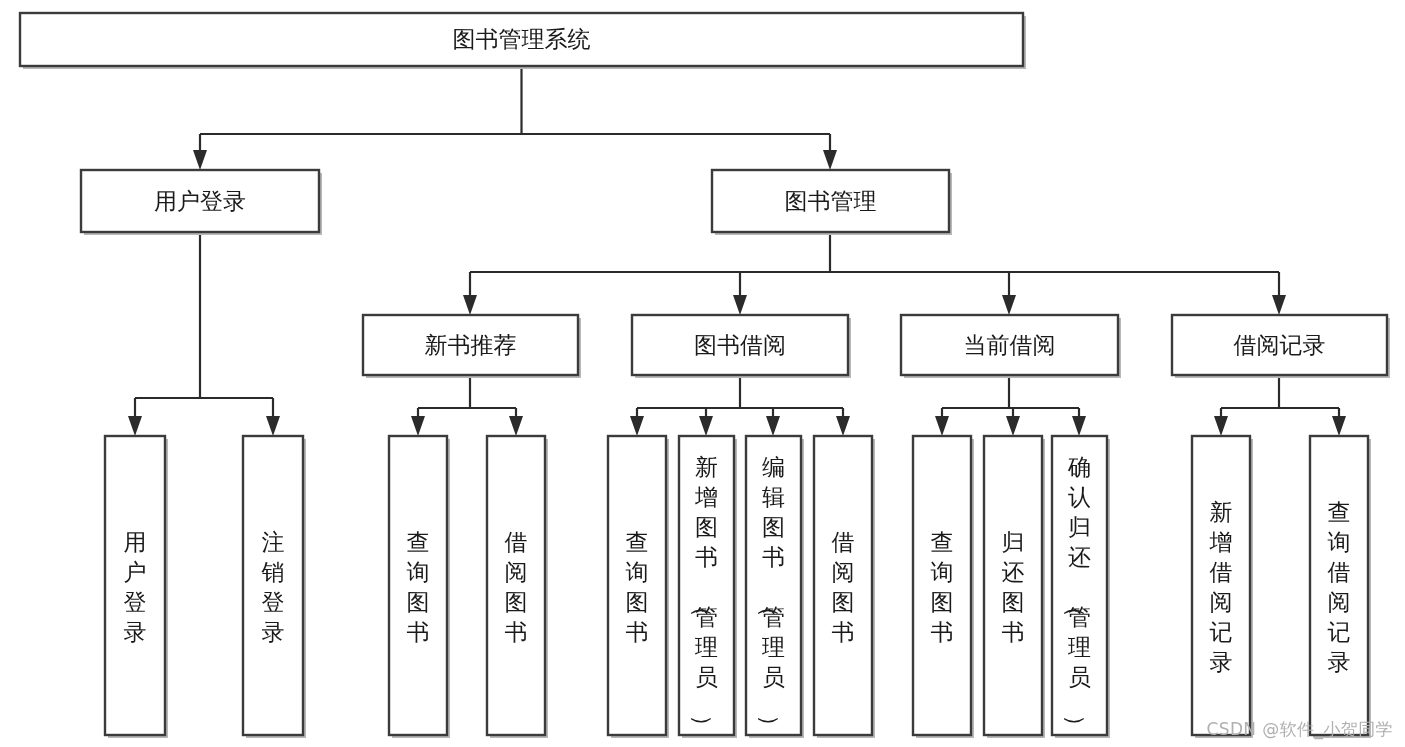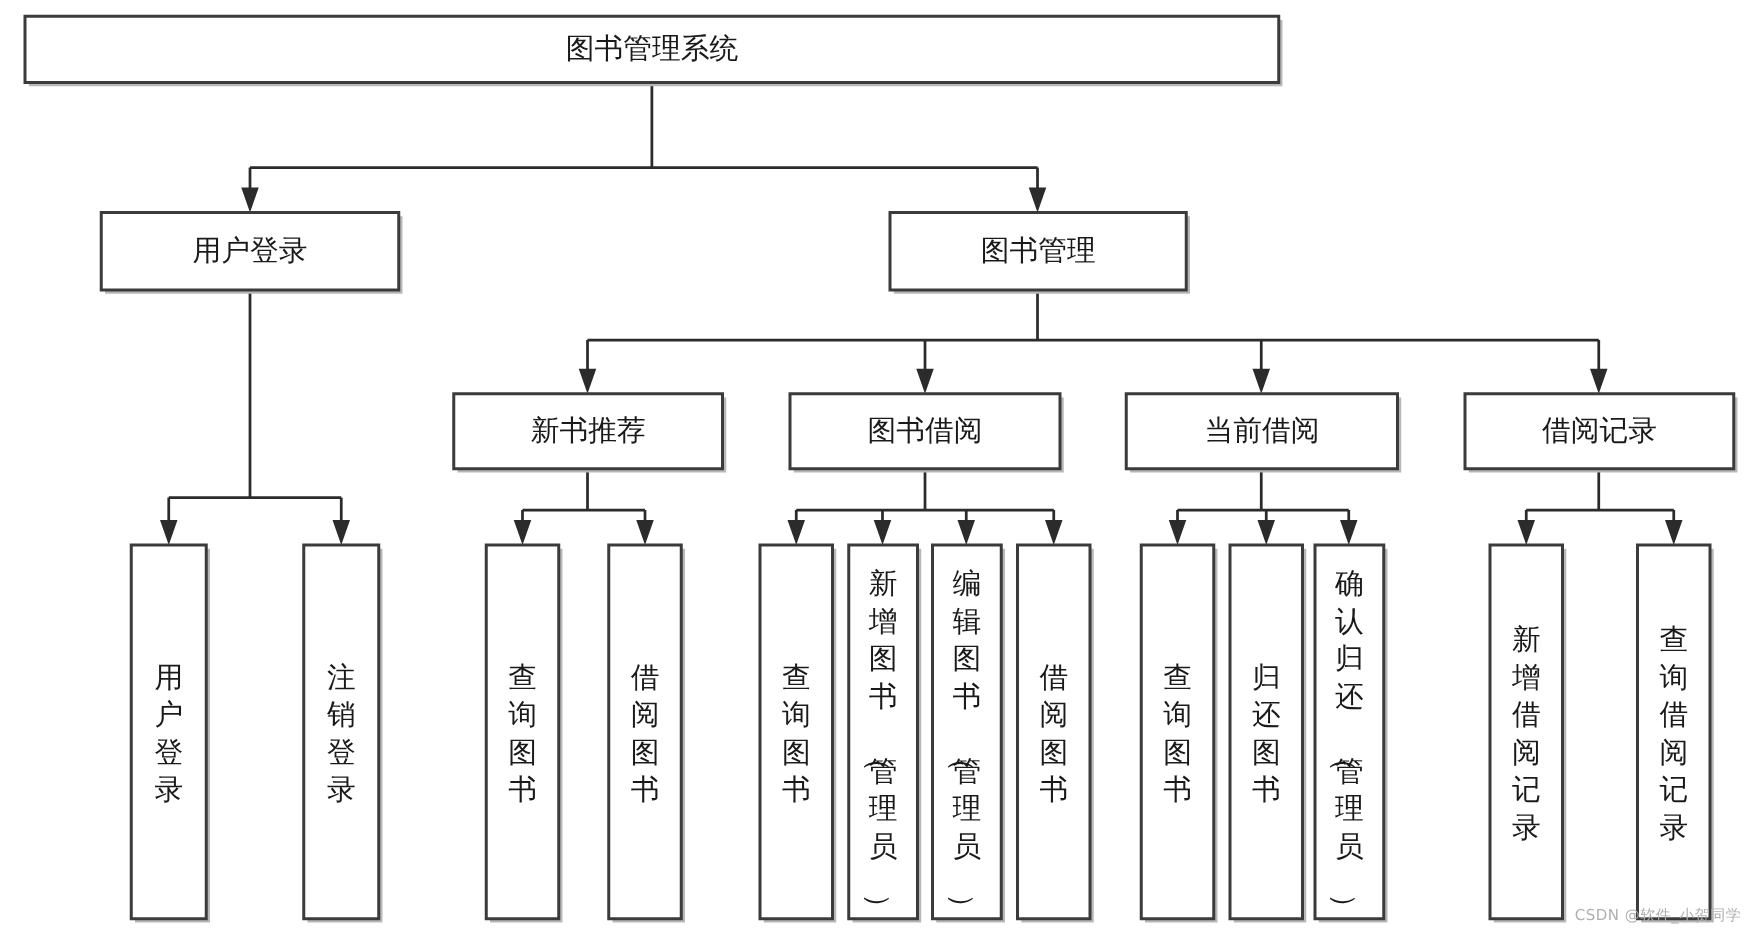--- a/index.html
+++ b/index.html
@@ -55,21 +55,21 @@
     font-family: "DejaVu Sans", "Liberation Sans", sans-serif;
     font-size: 23px;
     fill: #1a1a1a;
     text-anchor: middle;
   }
   .watermark {
     position: absolute;
     right: 12px;
     bottom: 6px;
     font-family: "DejaVu Sans", "Liberation Sans", sans-serif;
-    font-size: 12px;
+    font-size: 17px;
     color: #b0b0b0;
     letter-spacing: 0.4px;
     white-space: nowrap;
     pointer-events: none;
   }
 </style>
 </head>
 <body>
 
 <div id="diagram-root">

